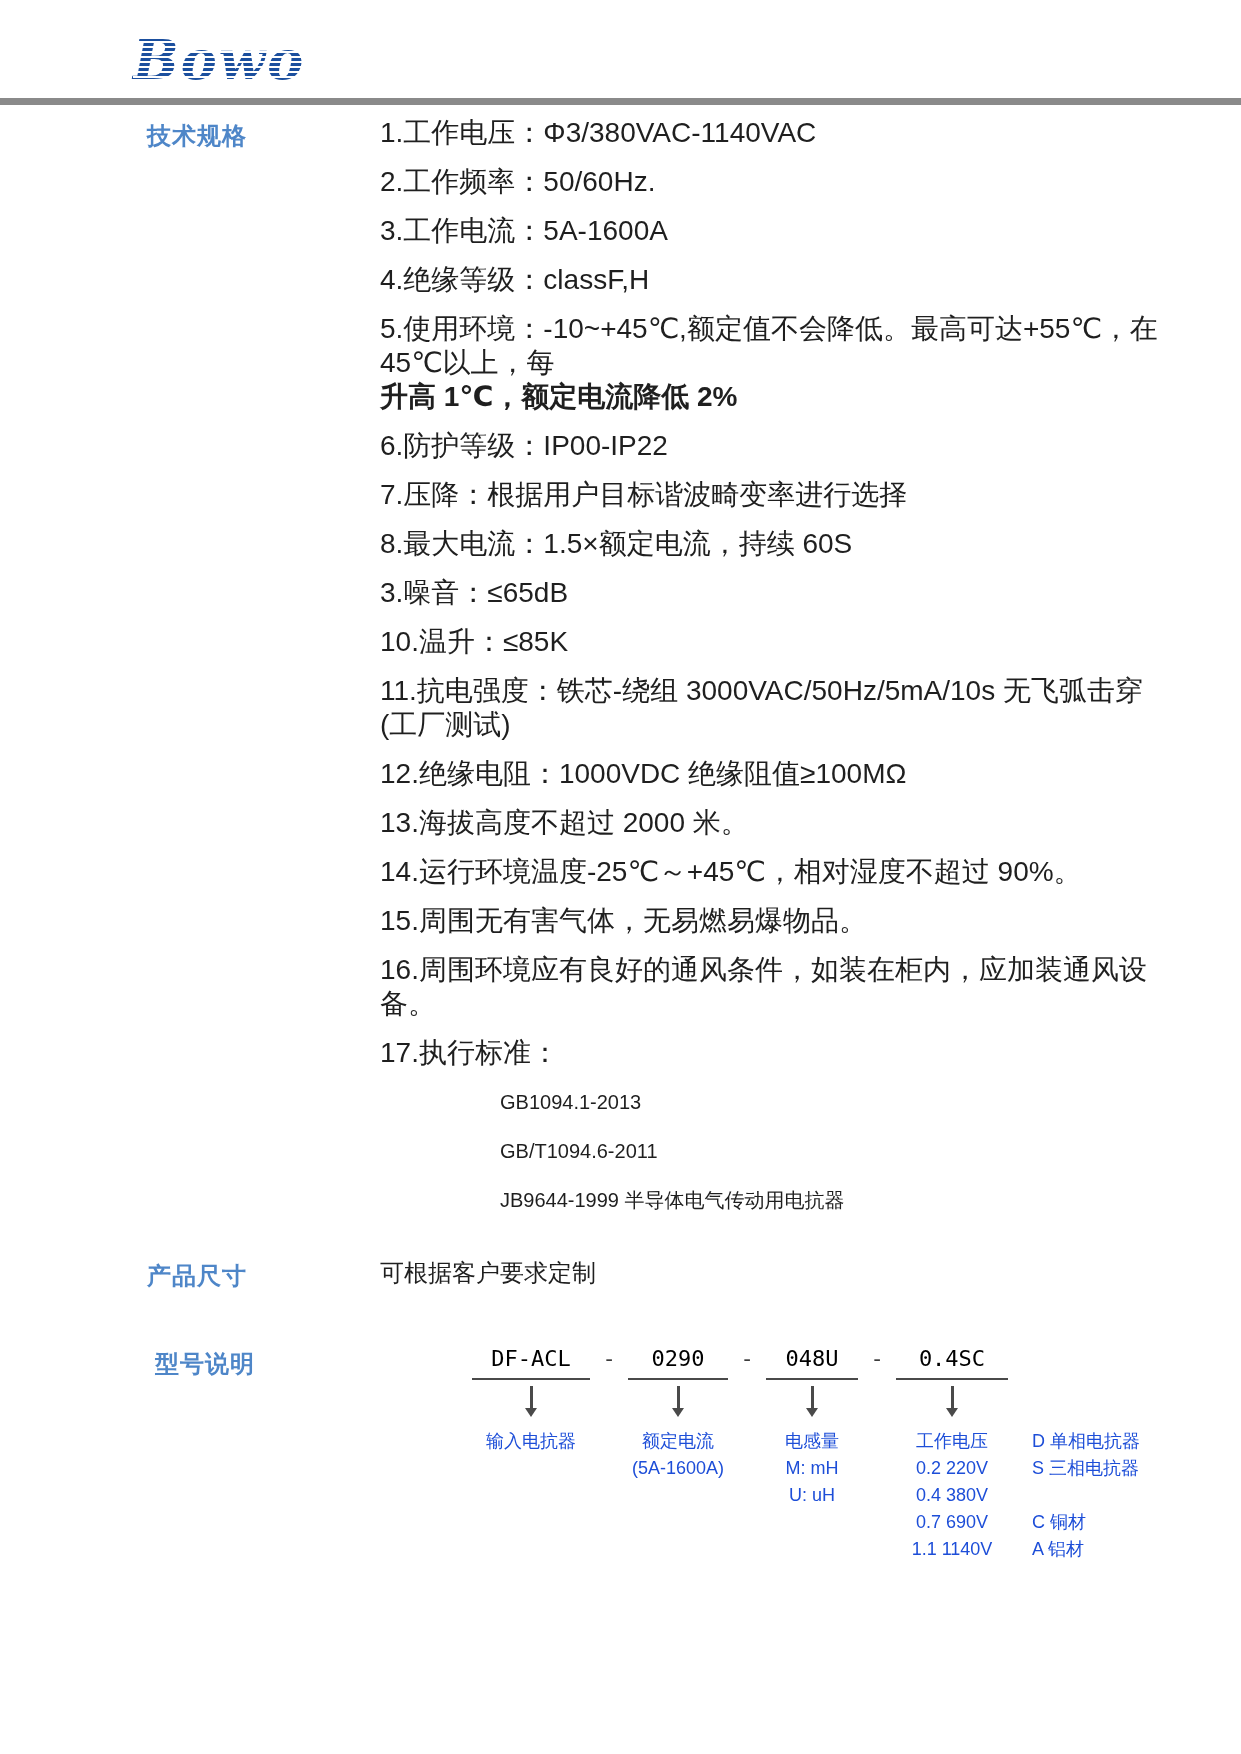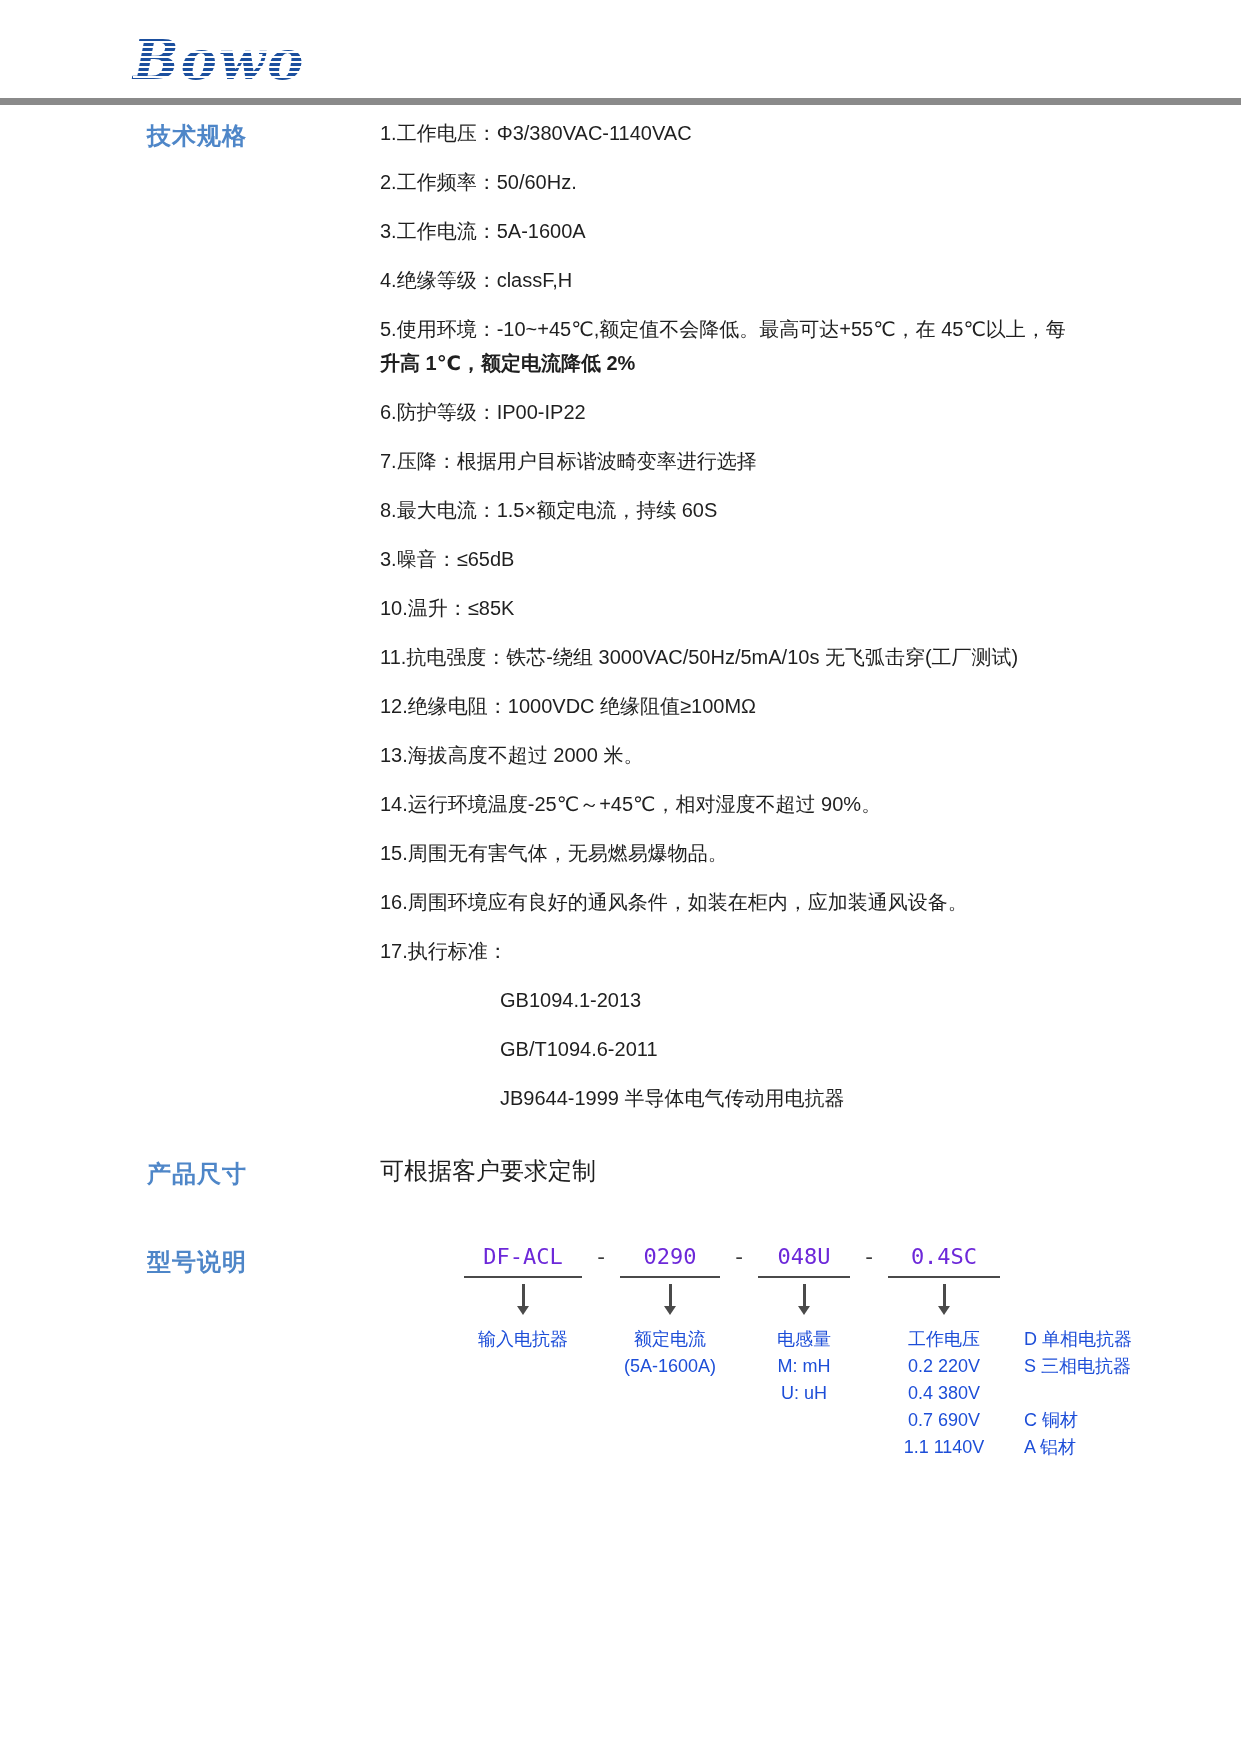--- a/index.html
+++ b/index.html
@@ -20,44 +20,44 @@
     background:repeating-linear-gradient(to bottom, transparent 0px, transparent 3px, #ffffff 3px, #ffffff 5px);
   }
   .divider { position:absolute; left:0; top:98px; width:1241px; height:7px; background:#8a8a8a; }
 
   .content { position:absolute; left:0; top:116px; width:1241px; }
   .sec { display:flex; align-items:flex-start; }
   .sec-aside { flex:none; width:380px; padding:4px 0 0 147px; }
   .sec-aside h2 { font-size:24px; font-weight:bold; color:#4e86c8; letter-spacing:1px; }
   .sec-body { flex:1 1 auto; padding-right:70px; }
 
-  .spec p { font-size:20px; line-height:34px; margin-bottom:15px; }
+  .spec p { font-size:28px; line-height:34px; margin-bottom:15px; }
   .spec p.cont { margin-top:-15px;font-weight:bold; }
   .standards p { font-size:20px; line-height:34px; margin-bottom:15px; padding-left:120px; }
 
   .sec2 { margin-top:24px; }
   .sec2 .sec-body p { font-size:24px; line-height:34px; }
-  .sec3 { margin-top:52px; }
+  .sec3 { margin-top:52px;padding-left:8px; }
 
   
   .model-diagram { margin-left:84px; margin-top:0; }
   .md-row { display:flex; align-items:flex-start; }
   .md-col { display:flex; flex-direction:column; align-items:center; }
   .md-col.c1 { width:118px; }
   .md-col.c2 { width:100px; }
   .md-col.c3 { width:92px; }
   .md-col.c4 { width:112px; }
   .md-col.c5 { width:170px; margin-left:24px; align-items:flex-start; }
   .md-dash {
     flex:none; width:38px; text-align:center;
     font-family:"DejaVu Sans Mono",monospace; font-size:22px; line-height:30px; color:#3c3c3c;
   }
   .md-seg {
     width:100%; text-align:center;
-    font-family:"DejaVu Sans Mono",monospace; font-size:22px; line-height:30px; color:#6d28d9;
+    font-family:"DejaVu Sans Mono",monospace; font-size:22px; line-height:30px; color:#000000;
     padding-bottom:4px; border-bottom:2px solid #4a4a4a;
   }
   .md-arrow { height:34px; display:flex; flex-direction:column; align-items:center; margin:6px 0 8px 0; }
   .md-arrow .stem { width:3px; height:22px; background:#4a4a4a; }
   .md-arrow .head { width:0; height:0; border-left:6px solid transparent; border-right:6px solid transparent; border-top:9px solid #4a4a4a; }
   .md-spacer { height:84px; }
   .md-label { font-size:18px; line-height:27px; min-height:27px; color:#1d4ed8; white-space:nowrap; }
 
   .footer { position:absolute; left:133px; top:1646px; display:flex; gap:17px; font-size:17px; color:#222222; }
 </style>

